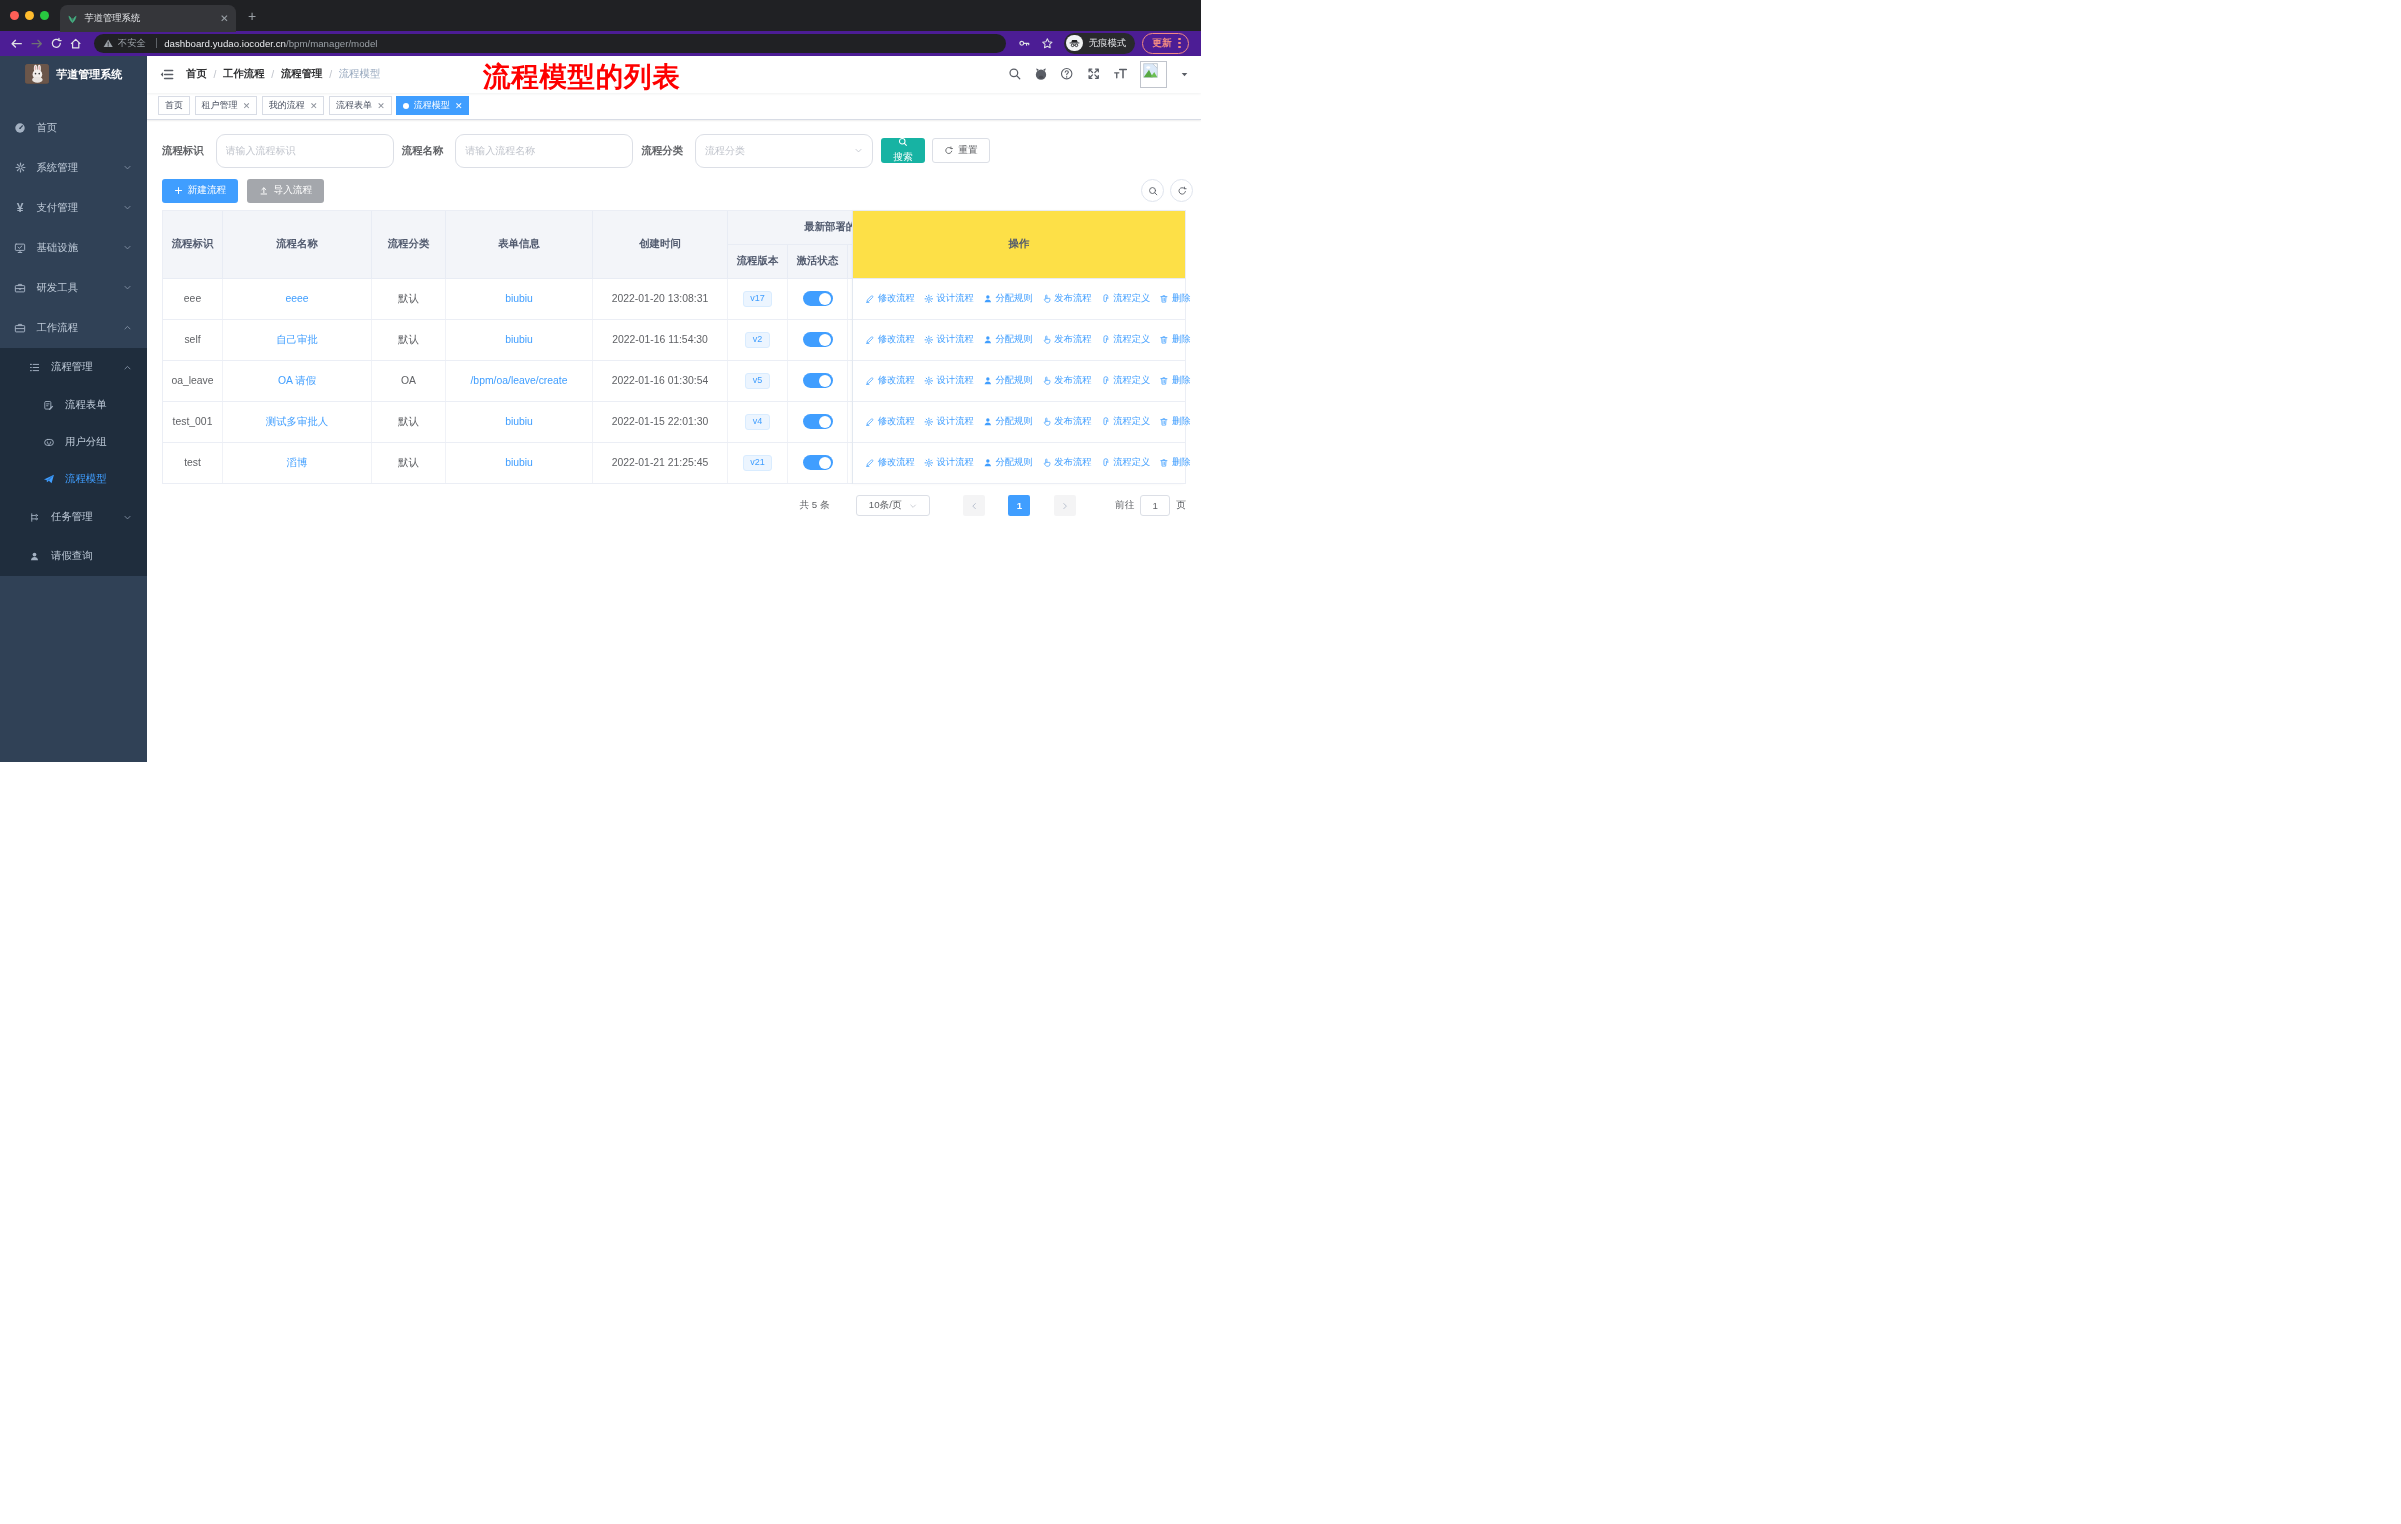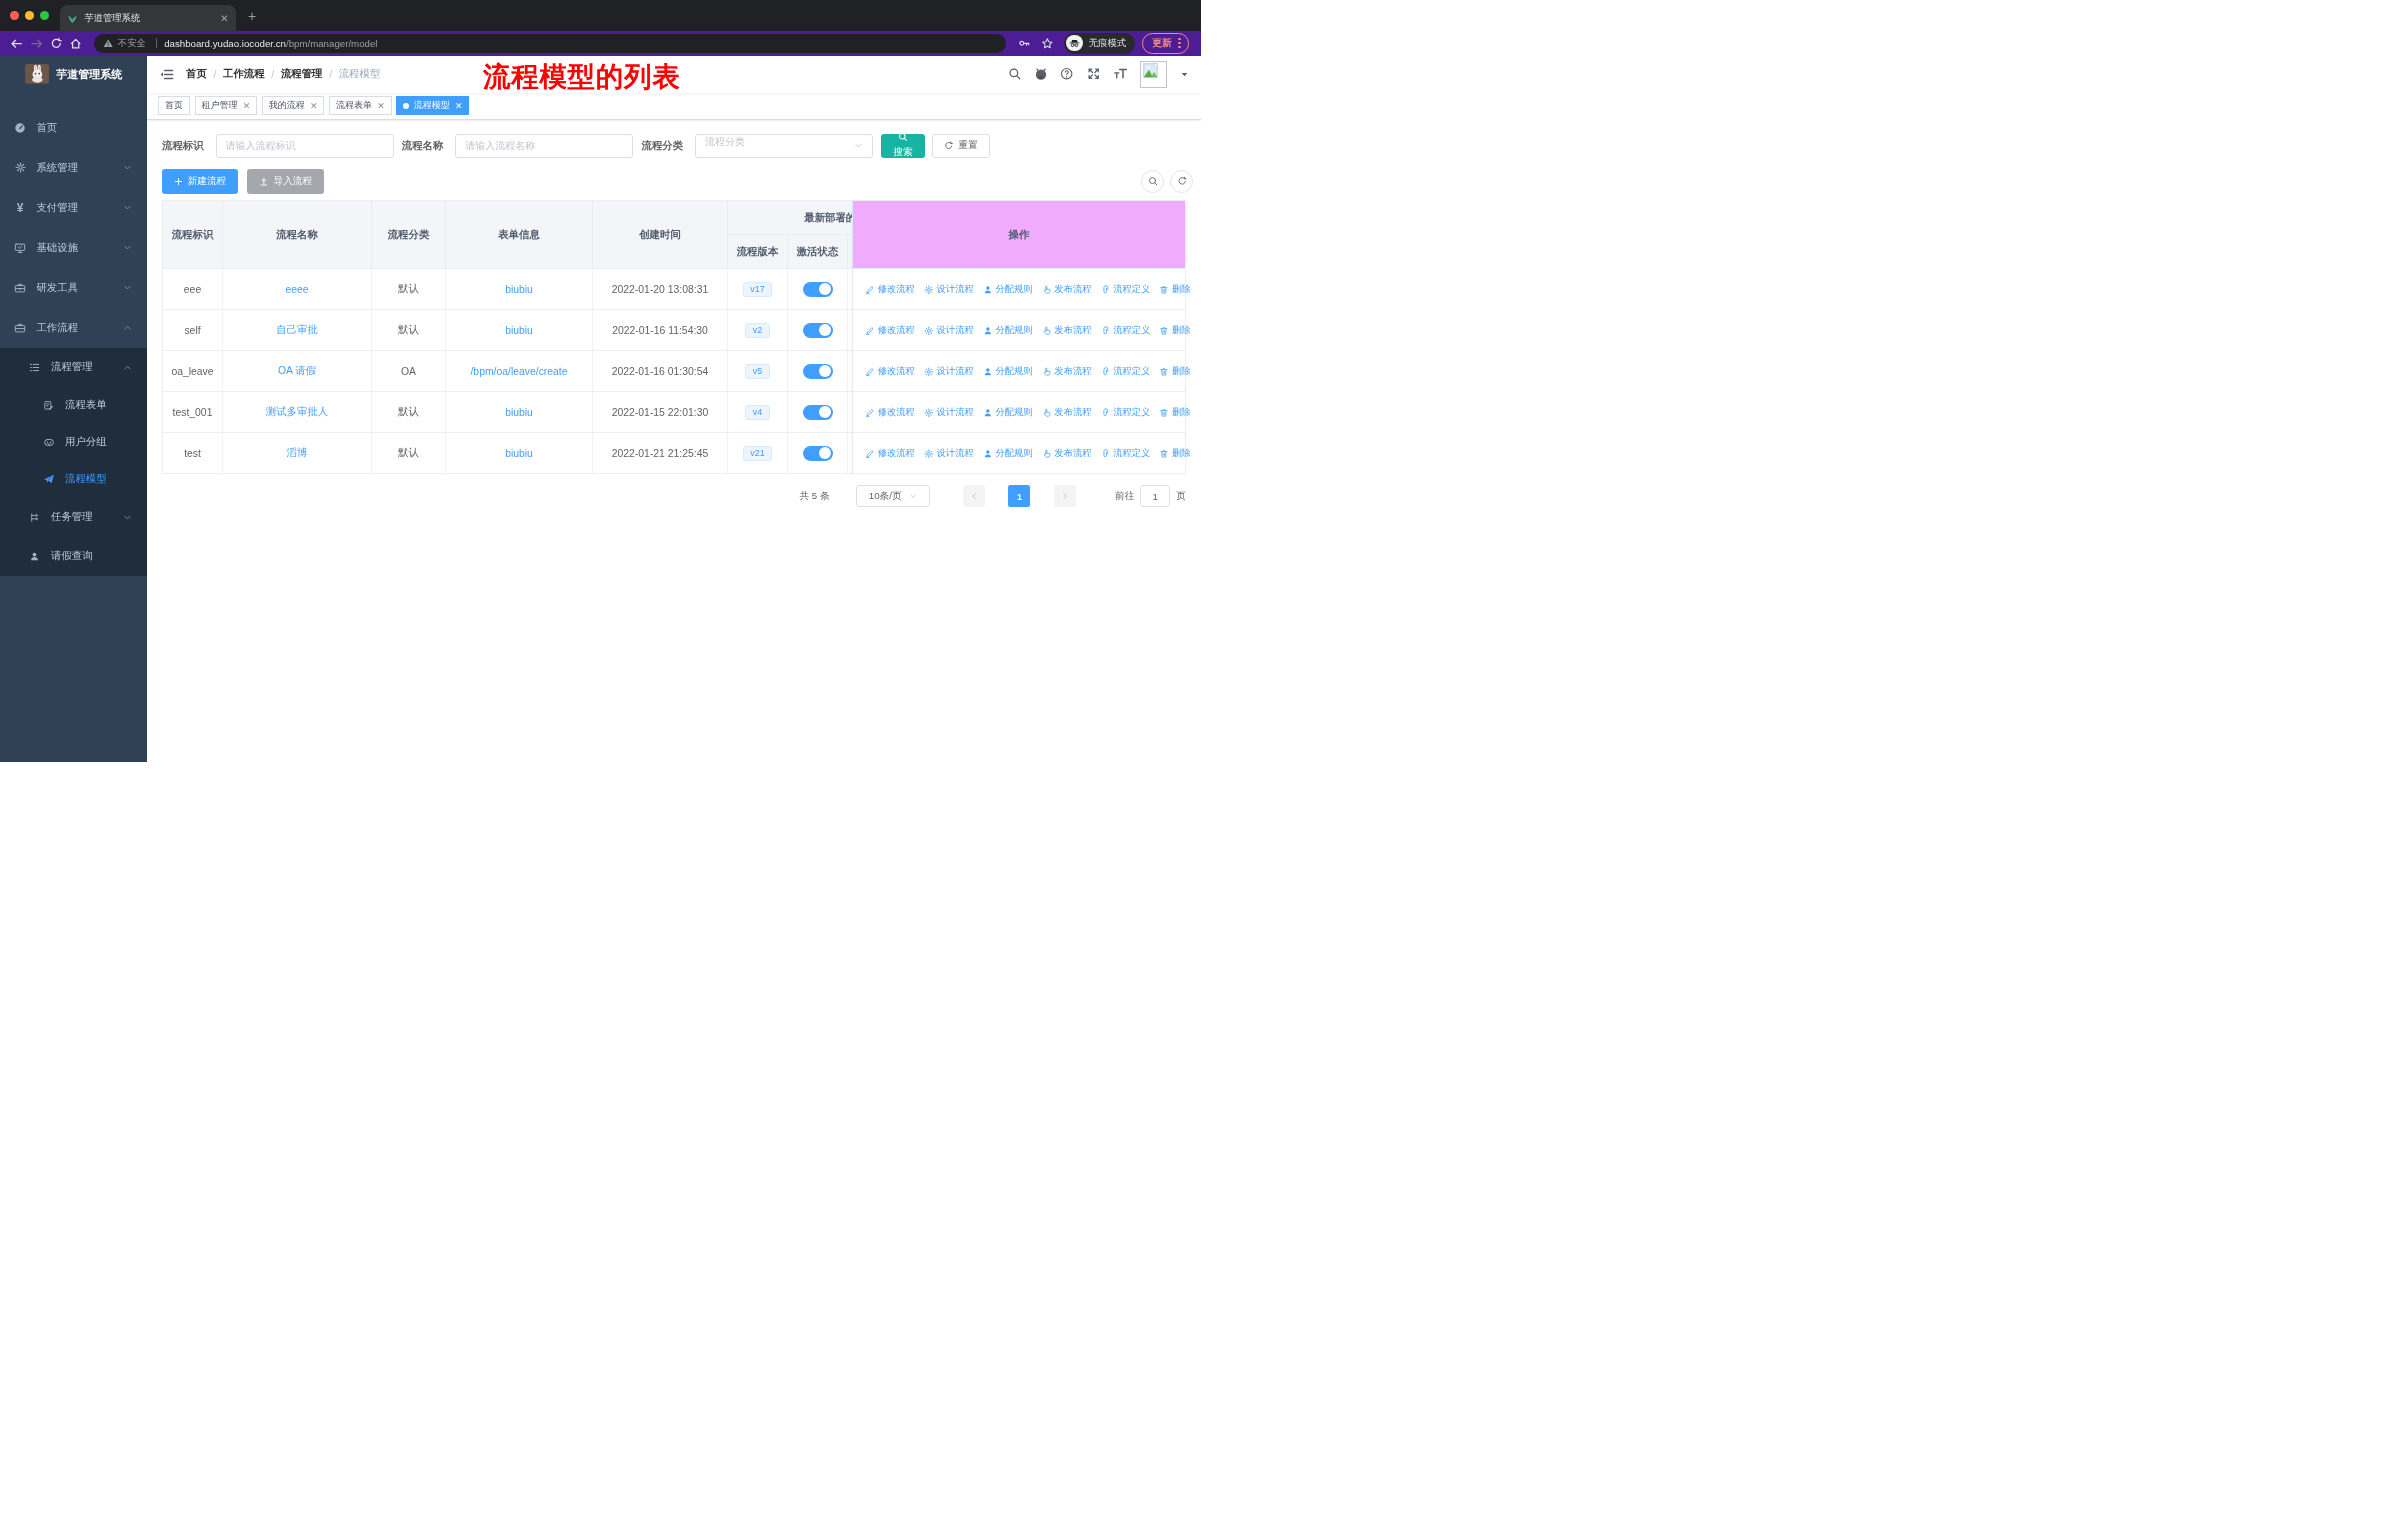--- a/index.html
+++ b/index.html
@@ -79,22 +79,22 @@
          display:flex; align-items:center; padding:0 6px; cursor:pointer; white-space:nowrap; }
   .tag .x { margin-left:5.2px; font-size:9px; color:#8a8f99; }
   .tag.active { background:#409eff; border-color:#409eff; color:#fff; }
   .tag.active .x { color:#fff; }
   .tag .dot { width:6px; height:6px; border-radius:50%; background:#fff; margin-right:4.5px; }
 
   
   .content { flex:1; background:#fff; padding:14px 15px 0 15px; position:relative; }
   .filter-row { display:flex; align-items:center; }
   .flabel { font-size:10.4px; font-weight:600; color:#606266; margin-right:12px; white-space:nowrap; }
-  .finput { width:178px; height:24.6px; border:0.7px solid #dcdfe6; border-radius:3px; background:#fff;
-            display:flex; padding:0 9px; margin-right:8.2px; }
+  .finput { width:178px; height:24.6px; border:0.7px solid #dcdfe6; border-radius:9px; background:#fff;
+            display:flex; align-items:center; padding:16px 9px; margin-right:8.2px; }
   .finput input { border:none; outline:none; width:100%; font-size:10px; color:#606266;
                   font-family:inherit; background:transparent; }
   .finput input::placeholder { color:#c0c4cc; }
   .fselect { justify-content:space-between; cursor:pointer; }
   .fselect .ph { color:#c0c4cc; font-size:10px; }
   .btn { height:24.6px; border-radius:3px; font-size:9.7px; display:inline-flex; align-items:center;
          justify-content:center; gap:4.5px; border:0.7px solid transparent; cursor:pointer; padding:0 11px;
          font-family:inherit; white-space:nowrap; }
   .btn-search { background:#17b3a3; color:#fff;flex-direction:column; }
   .btn-reset { background:#fff; color:#606266; border-color:#dcdfe6; margin-left:7.4px; }
@@ -123,21 +123,21 @@
         flex:none; overflow:hidden; }
   .tlink { color:#409eff; text-decoration:none; cursor:pointer; }
   .vbadge { background:#ecf5ff; border:0.7px solid #d9ecff; color:#409eff; font-size:9px;
             border-radius:3px; padding:2.2px 6.7px; line-height:1; }
   .switch { width:30px; height:15px; border-radius:7.4px; background:#409eff; position:relative;
             display:inline-block; cursor:pointer; }
   .switch .knob { position:absolute; right:1.5px; top:1.5px; width:12px; height:12px; border-radius:50%;
                   background:#fff; }
   .t-fixed { position:absolute; top:0; right:0; bottom:0; width:333px; background:#fff;
              border-left:0.7px solid #e2e8f0; box-shadow:-1.5px 0 3px rgba(0,0,0,.03); }
-  .f-head { height:68px; background:#f0abfc; border-bottom:0.7px solid #e8ecf4; display:flex;
+  .f-head { height:68px; background:#fde047; border-bottom:0.7px solid #e8ecf4; display:flex;
             align-items:center; justify-content:center; font-weight:700; color:#515a6e; }
   .f-row { height:41px; border-bottom:0.7px solid #ebeef5; display:flex; align-items:center;
            padding-left:12px; gap:9px; }
   .op { color:#409eff; font-size:9.3px; text-decoration:none; display:inline-flex; align-items:center;
         gap:3px; cursor:pointer; white-space:nowrap; }
 
   
   .pager { display:flex; align-items:center; justify-content:flex-end; margin-top:11px; width:1024px;
            color:#606266; font-size:9.7px; gap:16px; }
   .pg-total { margin-right:10.4px; }

